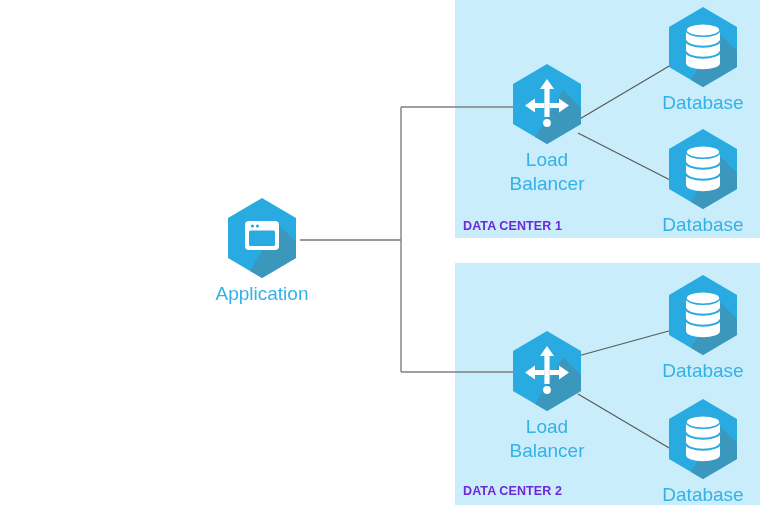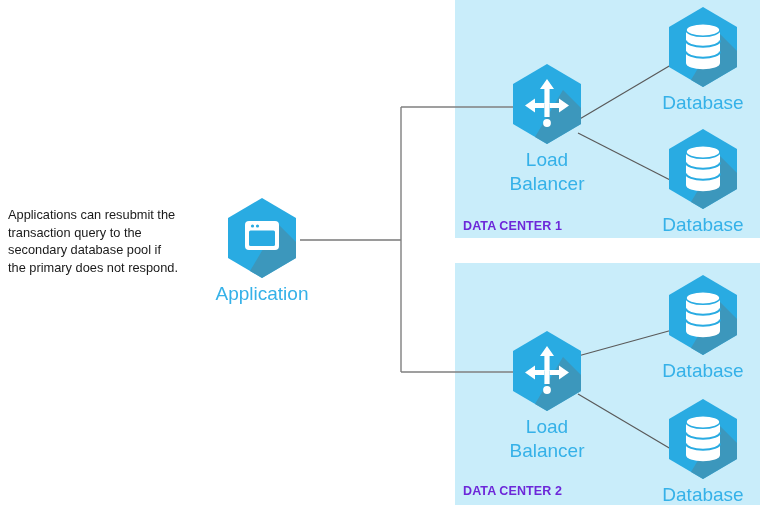--- a/index.html
+++ b/index.html
@@ -247,18 +247,14 @@
         </g>
         <ellipse cx="36" cy="24" rx="17" ry="6.2" fill="none" stroke="#29abe2" stroke-width="1.6"></ellipse>
       </svg>
     </div>
     <div class="node-label">Database</div>
   </div>
 
   <div class="dc-label" id="dc-label-1">DATA CENTER 1</div>
   <div class="dc-label" id="dc-label-2">DATA CENTER 2</div>
 
-  <div id="caption">Applications can resubmit the
-transaction query to the
-secondary database pool if
-the primary does not respond.</div>
 
 </div>
 
 </body></html>

